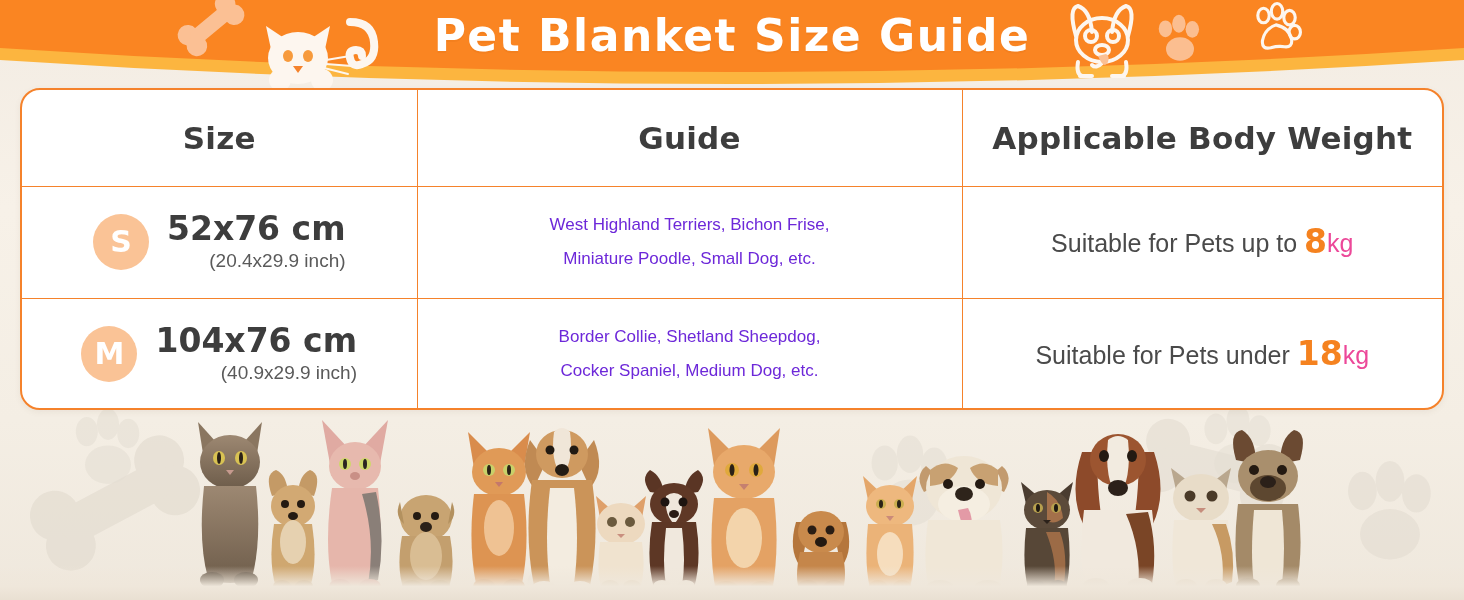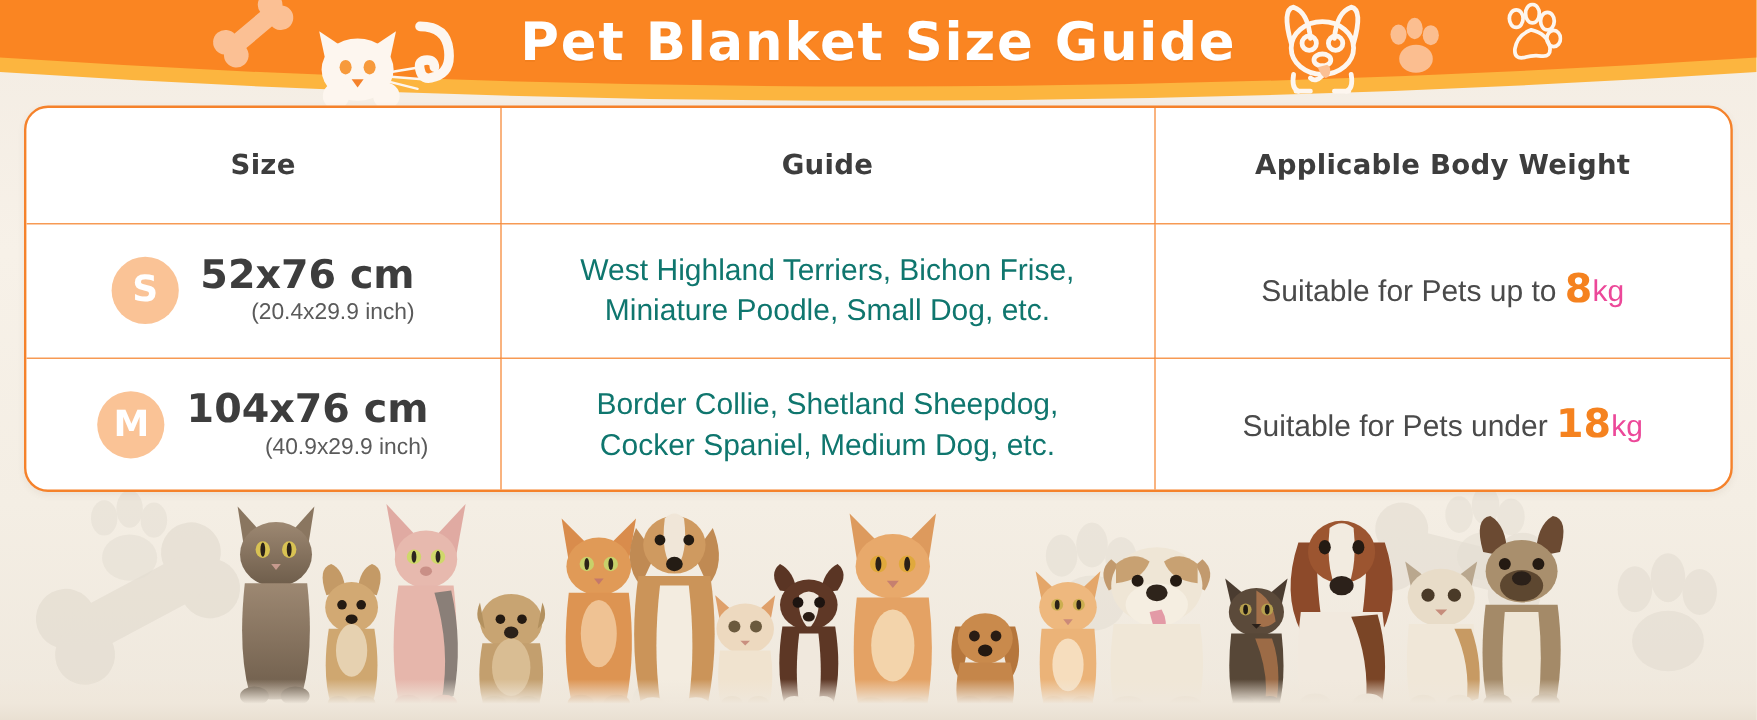--- a/index.html
+++ b/index.html
@@ -133,21 +133,21 @@
   table.size-table td:last-child { border-right: none; }
 
   .col-size  { width: 395px; }
   .col-type  { width: 545px; }
   .col-weight{ width: 480px; }
 
   .head-row { height: 96px; }
   .head-cell {
     font-family: "DejaVu Sans", sans-serif;
     font-weight: bold;
-    font-size: 23px;
+    font-size: 31px;
     color: #3d3d3d;
     letter-spacing: 0.2px;
   }
 
   .body-row { height: 112px; }
 
   .size-cell-inner {
     display: flex;
     align-items: center;
     justify-content: center;
@@ -178,22 +178,22 @@
   .size-inch {
     font-family: "Liberation Sans", sans-serif;
     font-size: 19px;
     color: #5a5a5a;
     line-height: 26px;
     white-space: nowrap;
   }
 
   .type-text {
     font-family: "Liberation Sans", sans-serif;
-    font-size: 25px;
-    color: #0f766e;
+    font-size: 17px;
+    color: #6d28d9;
     line-height: 34px;
   }
   .type-line { display: block; }
 
   .weight-text {
     font-family: "Liberation Sans", sans-serif;
     font-size: 25px;
     color: #4a4a4a;
     line-height: 34px;
     white-space: nowrap;

